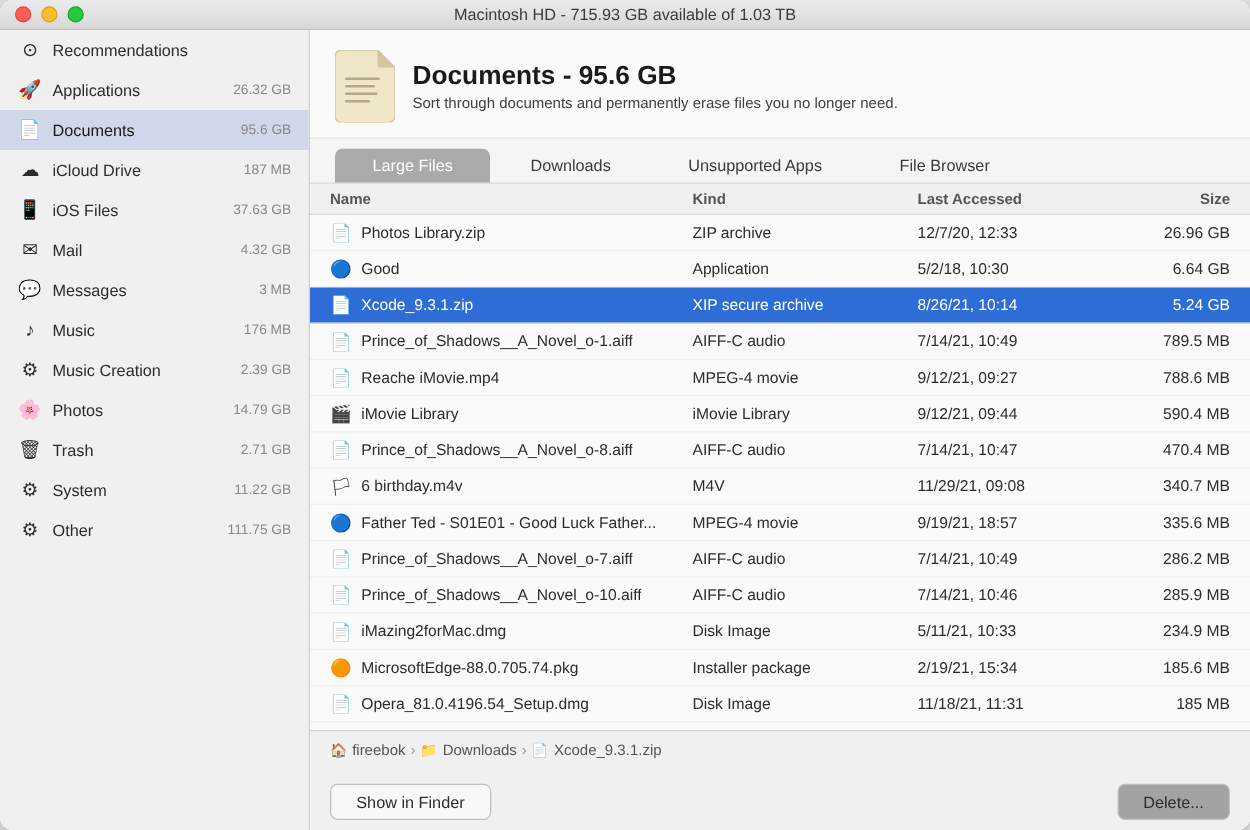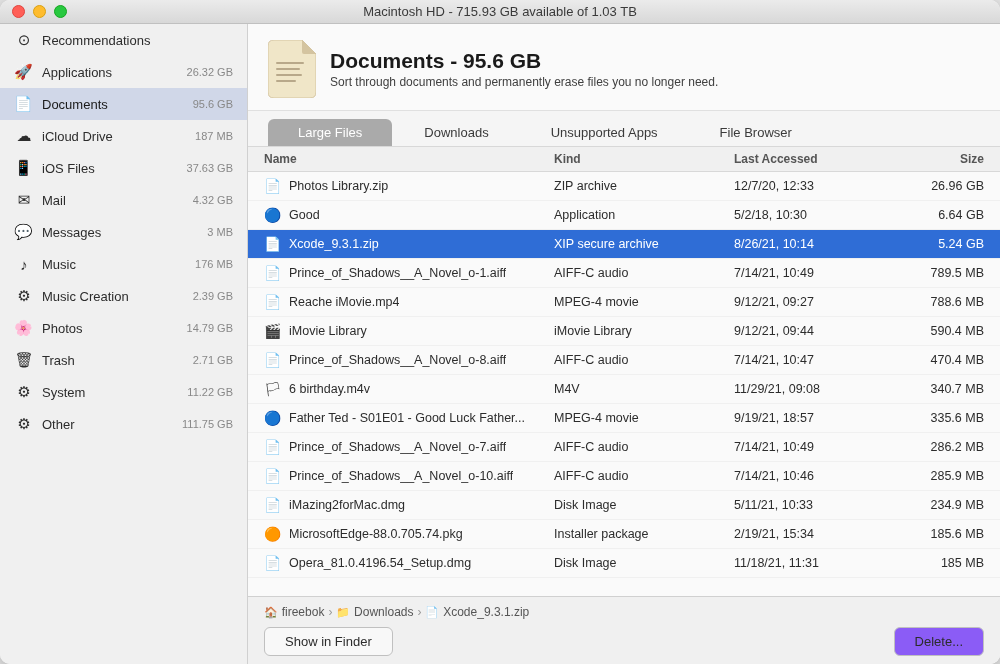--- a/index.html
+++ b/index.html
@@ -225,33 +225,34 @@
       align-items: center;
       gap: 4px;
       font-size: 12px;
       color: #555;
     }
     .breadcrumb-icon { font-size: 11px; }
     .breadcrumb-sep { color: #999; }
     .footer-buttons {
       display: flex;
       justify-content: space-between;
+      margin-top: 12px;
     }
     .footer-btn {
       padding: 6px 20px;
       border-radius: 6px;
       font-size: 13px;
       cursor: pointer;
       border: 1px solid #c0c0c0;
       background: #f8f8f8;
       color: #2c2c2c;
       font-weight: 400;
     }
     .footer-btn.danger {
-      background: #8b5cf6;
+      background: #a3a3a3;
       color: #2c2c2c;
     }
     
     .doc-svg {
       width: 48px;
       height: 58px;
     }
   </style>
 </head>
 <body>

